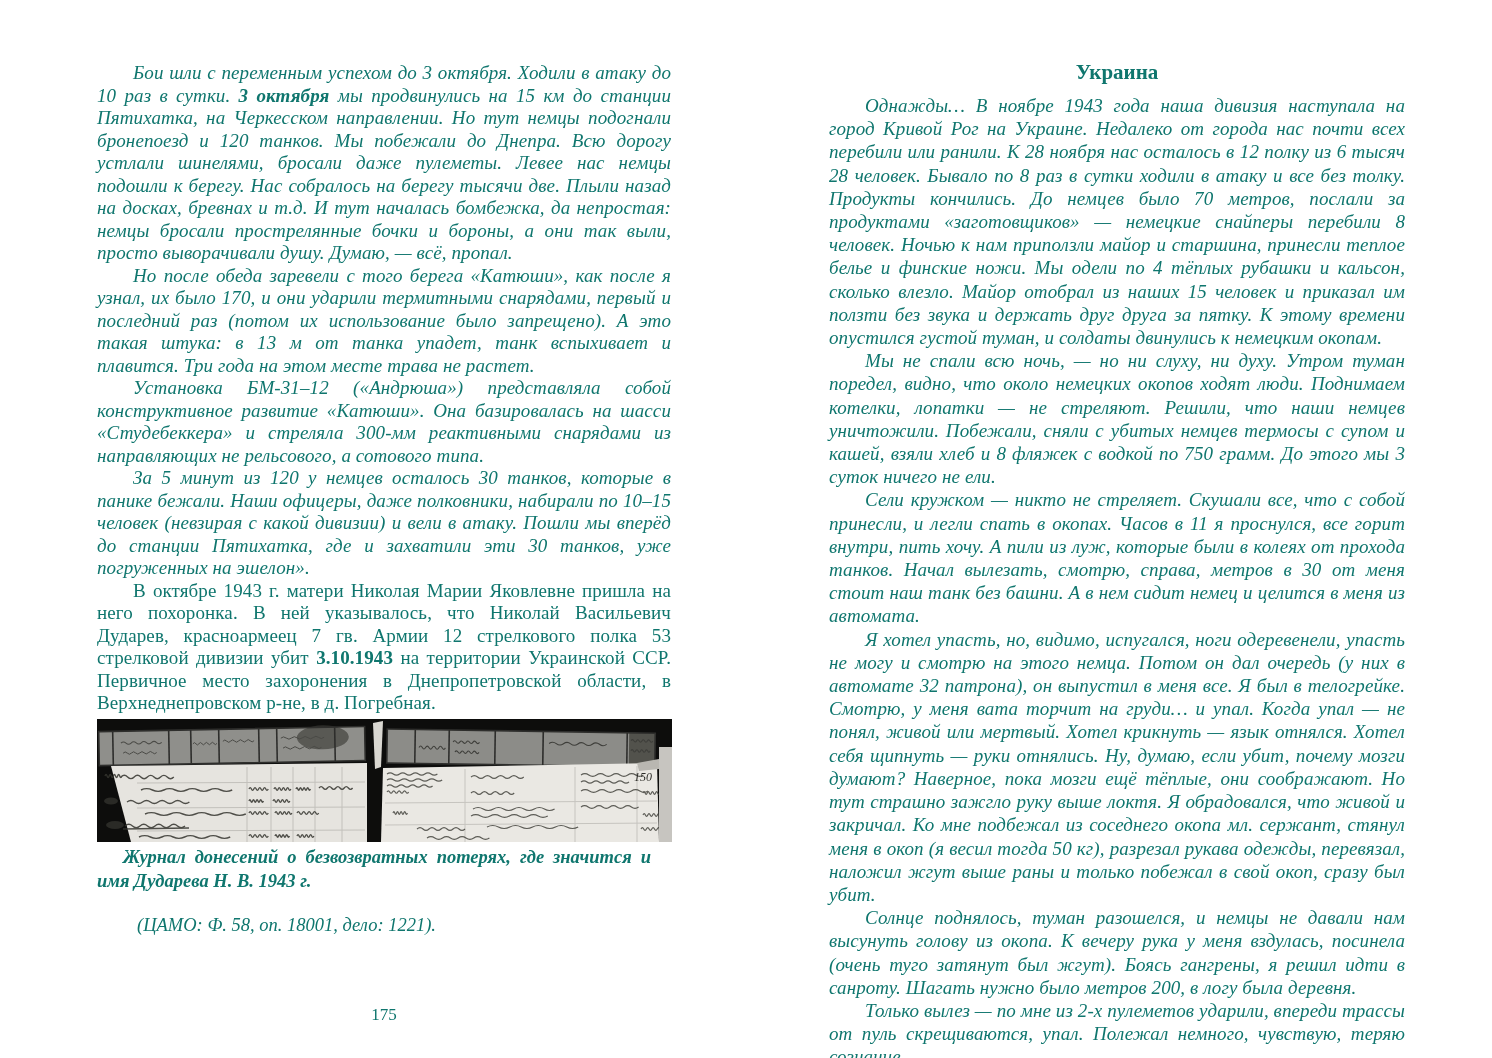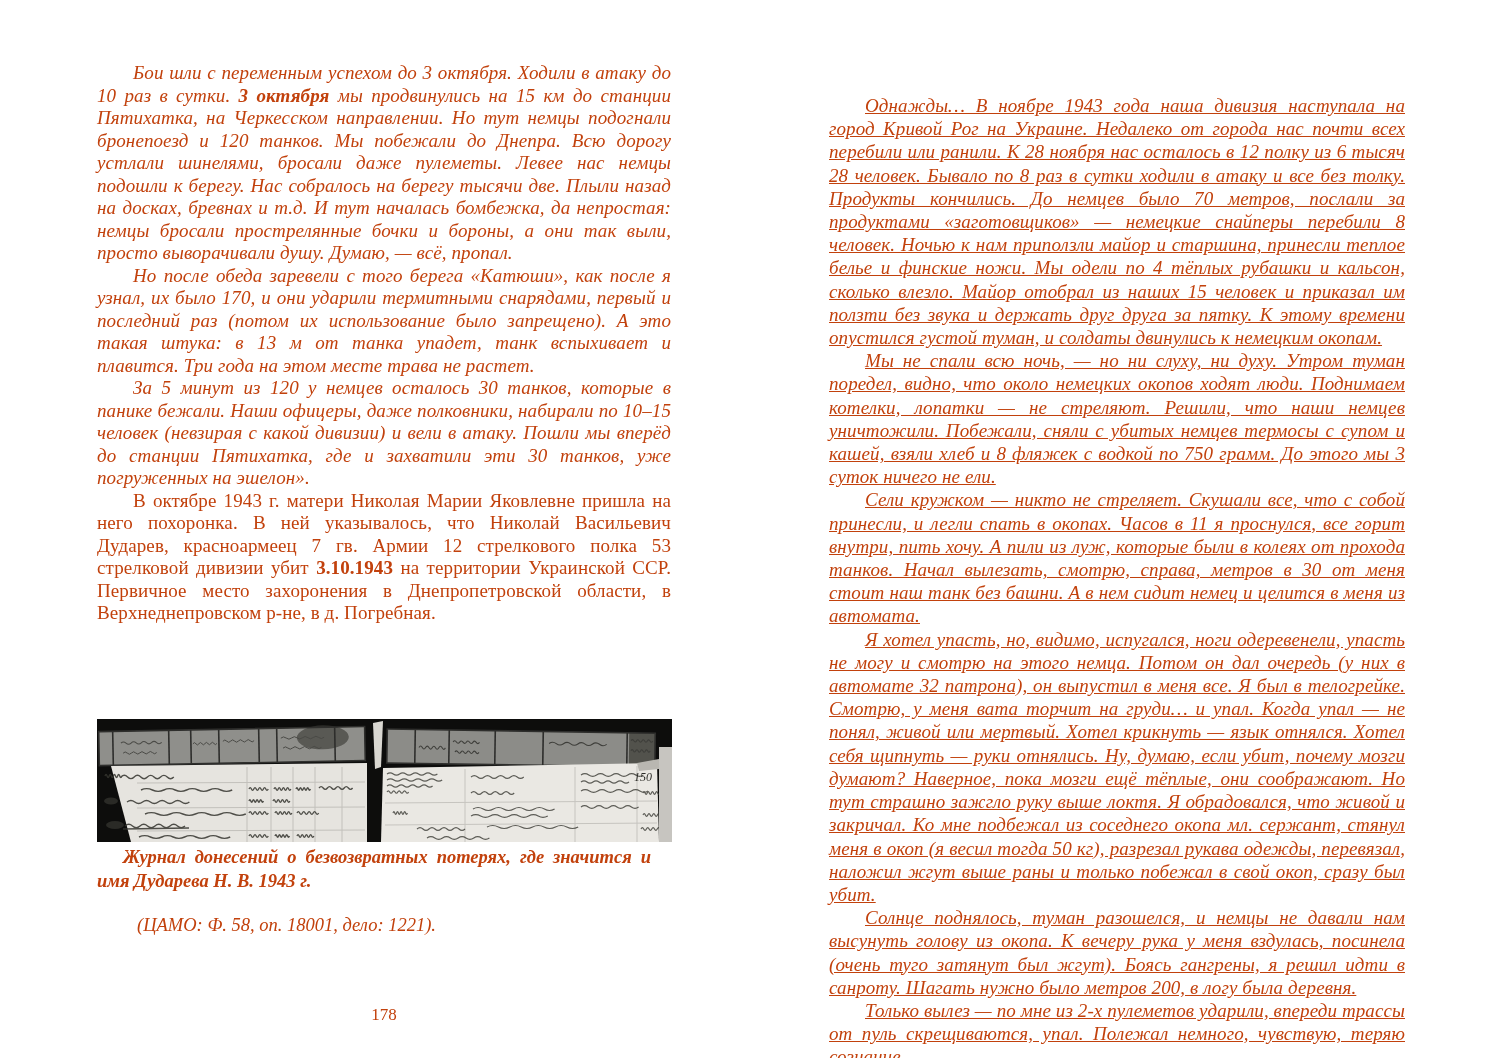--- a/index.html
+++ b/index.html
@@ -1,30 +1,30 @@
 <!DOCTYPE html>
 <html lang="ru"><head>
 <meta charset="utf-8">
 <style>
   html,body { margin:0; padding:0; background:#ffffff; }
   .spread {
     position:relative; width:1492px; height:1058px; overflow:hidden;
-    background:#ffffff; color:#c2410c;
+    background:#ffffff; color:#0f766e;
     font-family:"Liberation Serif", serif;
   }
   .page { position:absolute; top:0; height:100%; }
   .page-left  { left:97px;  width:574px; }
   .page-right { left:829px; width:576px; }
 
   .text-block { position:absolute; left:0; right:0; }
   .para {
     margin:0; text-align:justify; text-indent:36px;
     font-size:19px; line-height:22.5px; letter-spacing:0.1px;
   }
-  .page-right .para { line-height:23.2px;text-decoration:underline; }
+  .page-right .para { line-height:23.2px; }
   .para.italic { font-style:italic; }
   .para.roman  { font-style:normal; }
   .para .b { font-weight:bold; }
 
   .chapter-title {
     position:absolute; left:0; right:0; top:60px; margin:0;
     text-align:center; font-size:21px; font-weight:bold; font-style:normal;
   }
 
   figure.photo { margin:0; }
@@ -46,20 +46,21 @@
 </style>
 </head>
 <body>
 
 <div class="spread">
 
   <section class="page page-left">
     <div class="text-block" style="top:62px;" id="left-paragraphs">
         <p class="para italic"><span>Бои шли с переменным успехом до 3 октября. Ходили в атаку до 10 раз в сутки. </span><span class="b">3 октября</span><span> мы продвинулись на 15 км до станции Пятихатка, на Черкесском направлении. Но тут немцы подогнали бронепоезд и 120 танков. Мы побежали до Днепра. Всю дорогу устлали шинелями, бросали даже пулеметы. Левее нас немцы подошли к берегу. Нас собралось на берегу тысячи две. Плыли назад на досках, бревнах и т.д. И тут началась бомбежка, да непростая: немцы бросали прострелянные бочки и бороны, а они так выли, просто выворачивали душу. Думаю, — всё, пропал.</span></p>
         <p class="para italic"><span>Но после обеда заревели с того берега «Катюши», как после я узнал, их было 170, и они ударили термитными снарядами, первый и последний раз (потом их использование было запрещено). А это такая штука: в 13 м от танка упадет, танк вспыхивает и плавится. Три года на этом месте трава не растет.</span></p>
+        <p class="para italic"><span>Установка БМ-31–12 («Андрюша») представляла собой конструктивное развитие «Катюши». Она базировалась на шасси «Студебеккера» и стреляла 300-мм реактивными снарядами из направляющих не рельсового, а сотового типа.</span></p>
         <p class="para italic"><span>За 5 минут из 120 у немцев осталось 30 танков, которые в панике бежали. Наши офицеры, даже полковники, набирали по 10–15 человек (невзирая с какой дивизии) и вели в атаку. Пошли мы вперёд до станции Пятихатка, где и захватили эти 30 танков, уже погруженных на эшелон».</span></p>
         <p class="para roman"><span>В октябре 1943 г. матери Николая Марии Яковлевне пришла на него похоронка. В ней указывалось, что Николай Васильевич Дударев, красноармеец 7 гв. Армии 12 стрелкового полка 53 стрелковой дивизии убит </span><span class="b">3.10.1943</span><span> на территории Украинской ССР. Первичное место захоронения в Днепропетровской области, в Верхнеднепровском р-не, в д. Погребная.</span></p>
       </div>
 
     <figure class="photo">
       <svg class="photo-svg" viewBox="0 0 575 123" xmlns="http://www.w3.org/2000/svg" aria-hidden="true">
         <defs>
           <path id="w" d="M0 0 q3 -3 6 0 t6 0 t6 0 t6 0 t6 0 t6 0 t6 0 t6 0" fill="none" vector-effect="non-scaling-stroke"></path>
         </defs>
 
@@ -177,24 +178,25 @@
         </g>
         <text x="537" y="62" font-size="12" font-style="italic" fill="#2d2d29" font-family="Liberation Serif, serif">150</text>
         <rect x="562" y="28" width="13" height="95" fill="#c7c5c0"></rect>
         <polygon points="540,44 562,40 562,50 542,52" fill="#b9b7b1"></polygon>
       </svg>
 
       <figcaption class="caption">Журнал донесений о безвозвратных потерях, где значится и имя Дударева Н. В. 1943 г.</figcaption>
       <p class="source">(ЦАМО: Ф. 58, оп. 18001, дело: 1221).</p>
     </figure>
 
-    <div class="page-number">178</div>
+    <div class="page-number">175</div>
   </section>
 
   <section class="page page-right">
+    <h2 class="chapter-title">Украина</h2>
     <div class="text-block" style="top:94px;" id="right-paragraphs">
         <p class="para italic"><span>Однажды… В ноябре 1943 года наша дивизия наступала на город Кривой Рог на Украине. Недалеко от города нас почти всех перебили или ранили. К 28 ноября нас осталось в 12 полку из 6 тысяч 28 человек. Бывало по 8 раз в сутки ходили в атаку и все без толку. Продукты кончились. До немцев было 70 метров, послали за продуктами «заготовщиков» — немецкие снайперы перебили 8 человек. Ночью к нам приползли майор и старшина, принесли теплое белье и финские ножи. Мы одели по 4 тёплых рубашки и кальсон, сколько влезло. Майор отобрал из наших 15 человек и приказал им ползти без звука и держать друг друга за пятку. К этому времени опустился густой туман, и солдаты двинулись к немецким окопам.</span></p>
         <p class="para italic"><span>Мы не спали всю ночь, — но ни слуху, ни духу. Утром туман поредел, видно, что около немецких окопов ходят люди. Поднимаем котелки, лопатки — не стреляют. Решили, что наши немцев уничтожили. Побежали, сняли с убитых немцев термосы с супом и кашей, взяли хлеб и 8 фляжек с водкой по 750 грамм. До этого мы 3 суток ничего не ели.</span></p>
         <p class="para italic"><span>Сели кружком — никто не стреляет. Скушали все, что с собой принесли, и легли спать в окопах. Часов в 11 я проснулся, все горит внутри, пить хочу. А пили из луж, которые были в колеях от прохода танков. Начал вылезать, смотрю, справа, метров в 30 от меня стоит наш танк без башни. А в нем сидит немец и целится в меня из автомата.</span></p>
         <p class="para italic"><span>Я хотел упасть, но, видимо, испугался, ноги одеревенели, упасть не могу и смотрю на этого немца. Потом он дал очередь (у них в автомате 32 патрона), он выпустил в меня все. Я был в телогрейке. Смотрю, у меня вата торчит на груди… и упал. Когда упал — не понял, живой или мертвый. Хотел крикнуть — язык отнялся. Хотел себя щипнуть — руки отнялись. Ну, думаю, если убит, почему мозги думают? Наверное, пока мозги ещё тёплые, они соображают. Но тут страшно зажгло руку выше локтя. Я обрадовался, что живой и закричал. Ко мне подбежал из соседнего окопа мл. сержант, стянул меня в окоп (я весил тогда 50 кг), разрезал рукава одежды, перевязал, наложил жгут выше раны и только побежал в свой окоп, сразу был убит.</span></p>
         <p class="para italic"><span>Солнце поднялось, туман разошелся, и немцы не давали нам высунуть голову из окопа. К вечеру рука у меня вздулась, посинела (очень туго затянут был жгут). Боясь гангрены, я решил идти в санроту. Шагать нужно было метров 200, в логу была деревня.</span></p>
         <p class="para italic"><span>Только вылез — по мне из 2-х пулеметов ударили, впереди трассы от пуль скрещиваются, упал. Полежал немного, чувствую, теряю сознание.</span></p>
       </div>
   </section>
 

